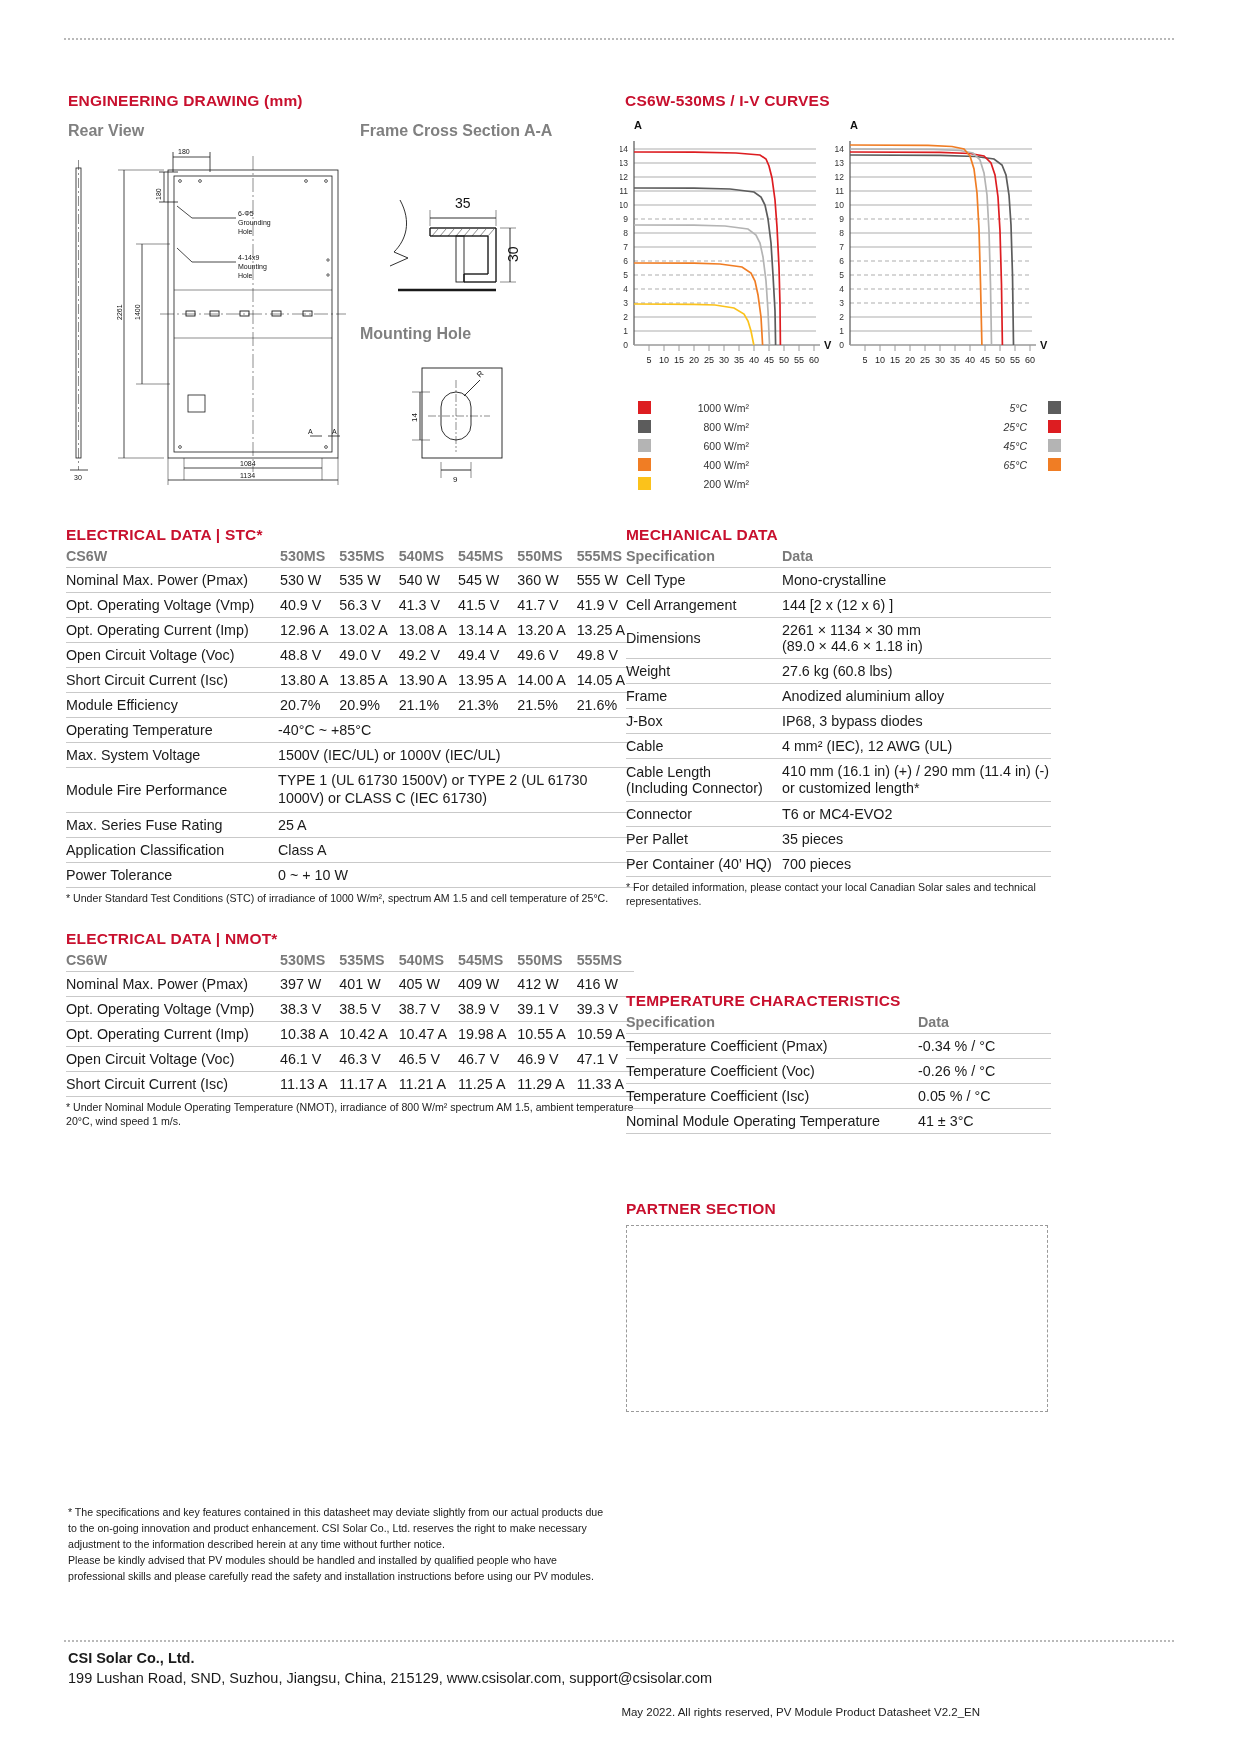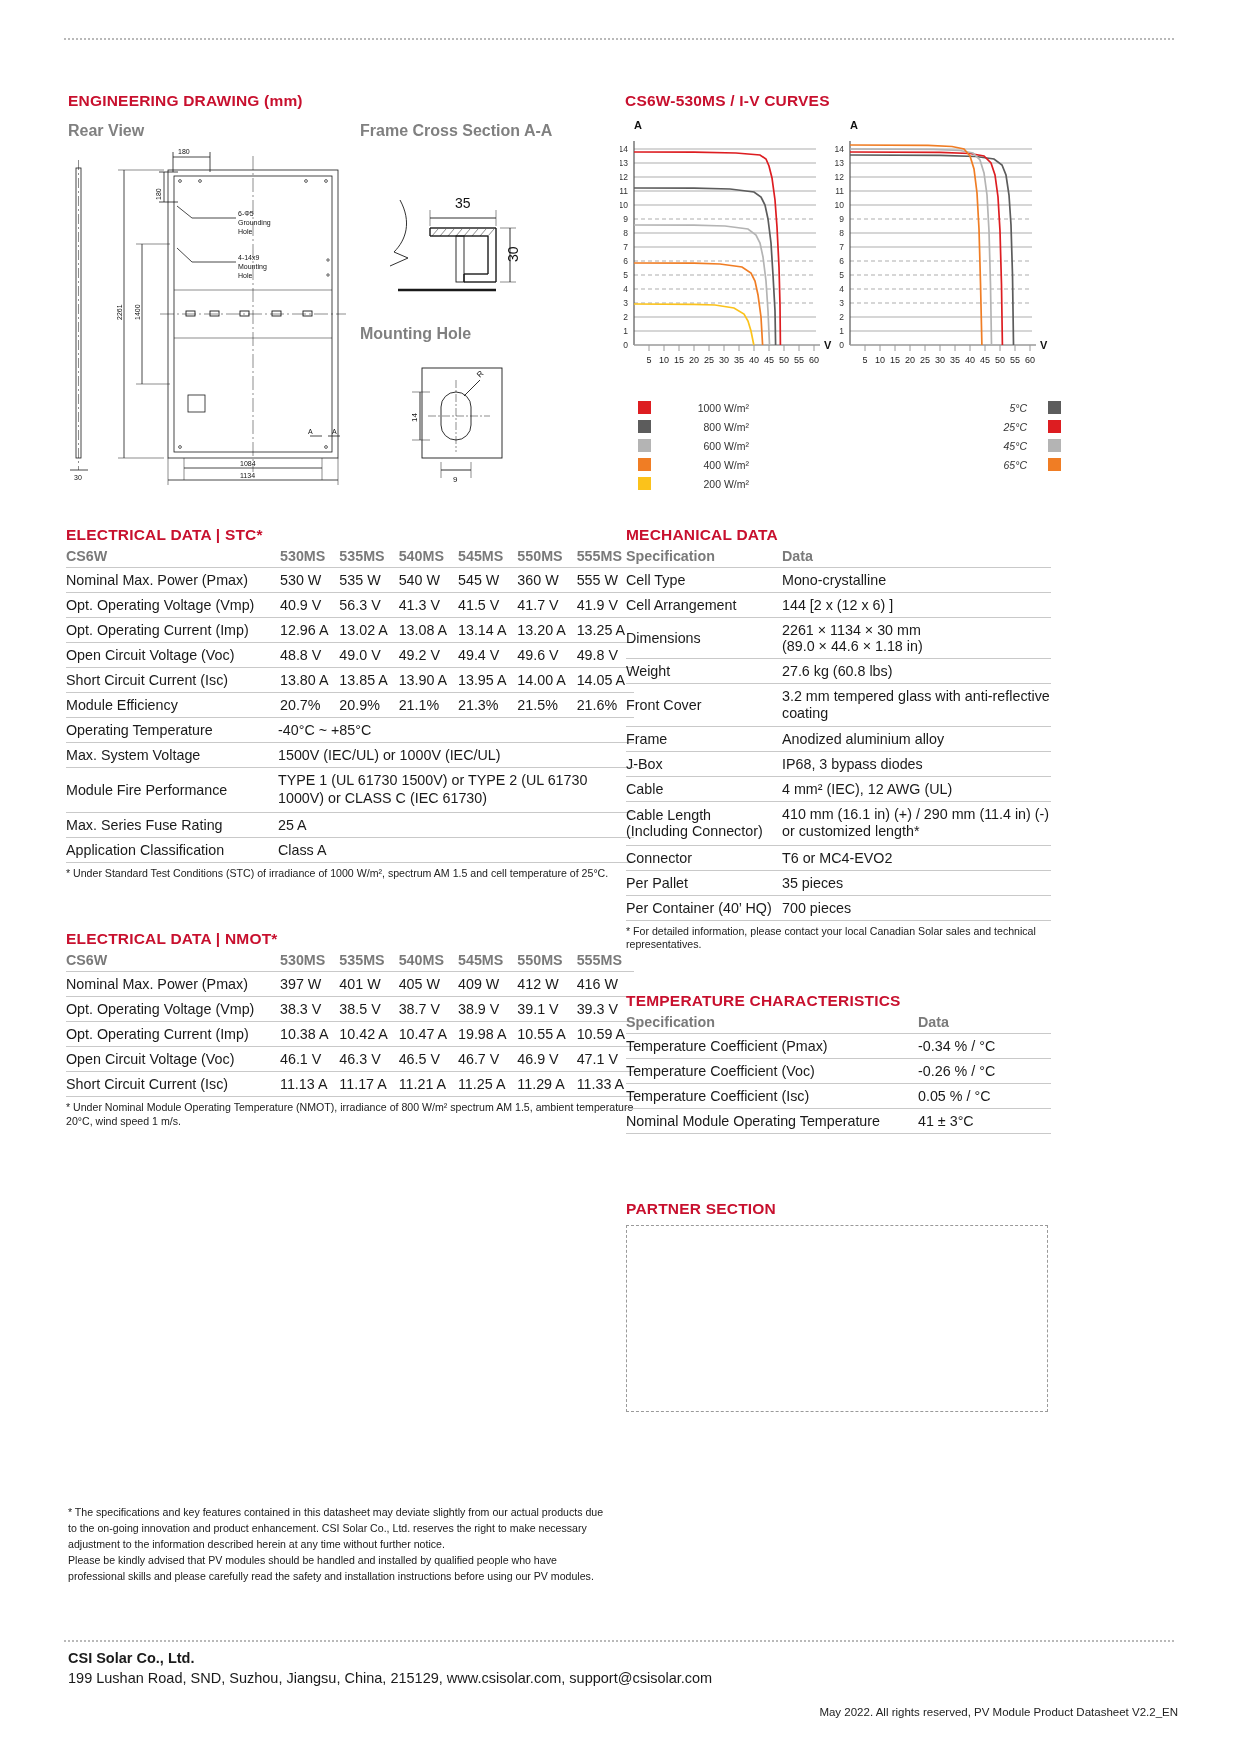--- a/index.html
+++ b/index.html
@@ -63,21 +63,21 @@
   #partner-box{position:absolute;left:626px;top:1225px;width:420px;height:185px;
     border:1px dashed #9a9a9a;}
   #disclaimer{position:absolute;left:68px;top:1505px;width:545px;
     font-size:10.6px;line-height:1.5;color:#1a1a1a;}
   #foot-dots{position:absolute;left:64px;top:1640px;width:1110px;
     border-top:2px dotted #b9b9b9;}
   #top-dots{position:absolute;left:64px;top:38px;width:1110px;
     border-top:2px dotted #b9b9b9;}
   #company{position:absolute;left:68px;top:1650px;font-weight:bold;font-size:14.5px;}
   #address{position:absolute;left:68px;top:1670px;font-size:14.5px;}
-  #rev{position:absolute;left:0;top:1706px;width:1178px;text-align:right;
+  #rev{position:absolute;left:0;top:1706px;width:980px;text-align:right;
     font-size:11.5px;color:#222;}
 </style>
 </head>
 <body>
 
 <div class="page">
 
   <div id="top-dots"></div>
 
   <div class="sec-title" id="eng-title">ENGINEERING DRAWING (mm)</div>
@@ -513,20 +513,24 @@
           <td colspan="6" style="white-space:normal;line-height:1.25">TYPE 1 (UL 61730 1500V) or TYPE 2 (UL 61730 1000V) or CLASS C (IEC 61730)</td>
         </tr>
         <tr>
           <td class="lbl">Max. Series Fuse Rating</td>
           <td class="val" colspan="6">25 A</td>
         </tr>
         <tr>
           <td class="lbl">Application Classification</td>
           <td class="val" colspan="6">Class A</td>
         </tr>
+        <tr>
+          <td class="lbl">Power Tolerance</td>
+          <td class="val" colspan="6">0 ~ + 10 W</td>
+        </tr>
       </tbody>
     </table>
     <div class="footnote">* Under Standard Test Conditions (STC) of irradiance of 1000 W/m², spectrum AM 1.5 and cell temperature of 25°C.</div>
   </div>
 
   <div id="nmot-wrap">
     <div class="sec-title">ELECTRICAL DATA | NMOT*</div>
     <table class="tbl elec">
       <thead>
         <tr>
@@ -613,24 +617,20 @@
           <td>
             <div>2261 × 1134 × 30 mm</div>
             <div>(89.0 × 44.6 × 1.18 in)</div>
           </td>
         </tr>
         <tr>
           <td class="lbl">Weight</td>
           <td>27.6 kg (60.8 lbs)</td>
         </tr>
         <tr>
-          <td class="lbl">Front Cover</td>
-          <td style="line-height:1.2">3.2 mm tempered glass with anti-reflective coating</td>
-        </tr>
-        <tr>
           <td class="lbl">Frame</td>
           <td>Anodized aluminium alloy</td>
         </tr>
         <tr>
           <td class="lbl">J-Box</td>
           <td>IP68, 3 bypass diodes</td>
         </tr>
         <tr>
           <td class="lbl">Cable</td>
           <td>4 mm² (IEC), 12 AWG (UL)</td>

